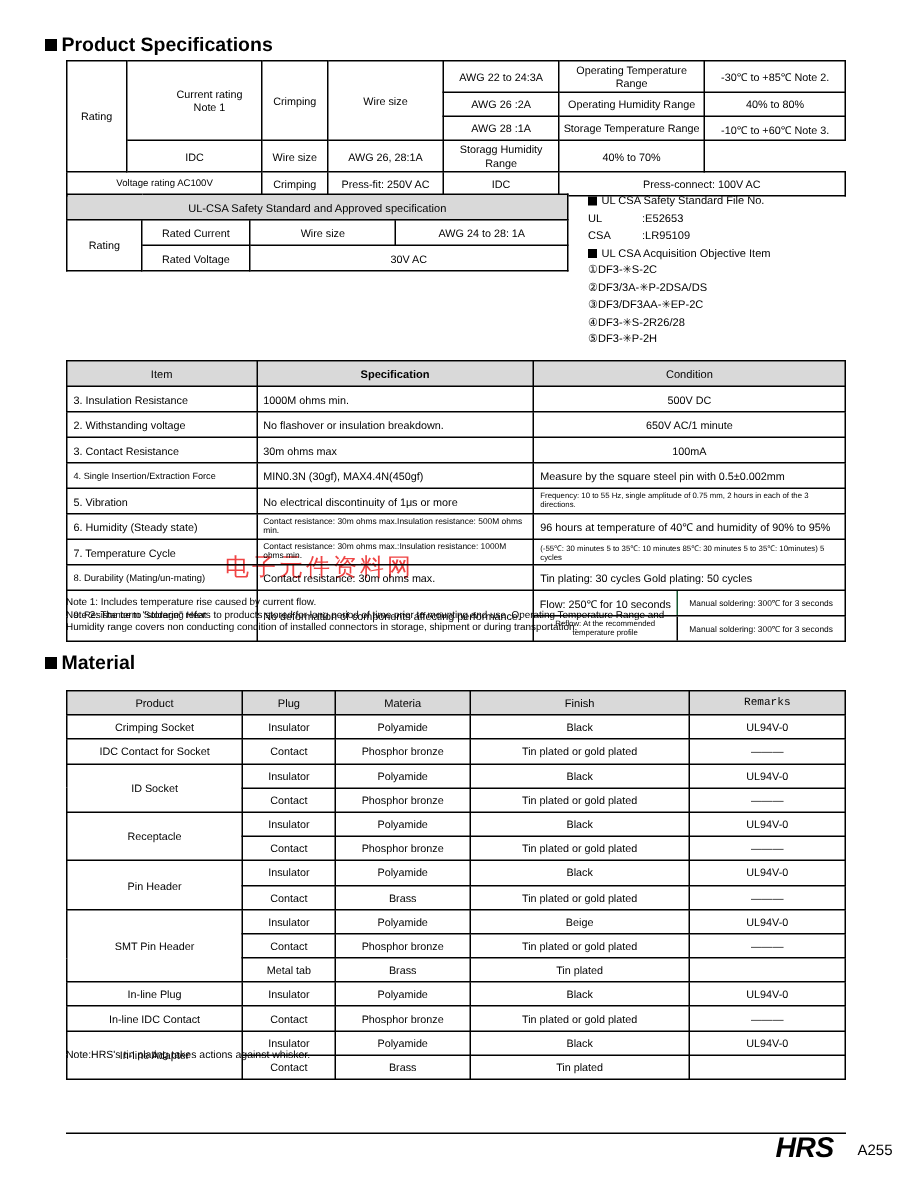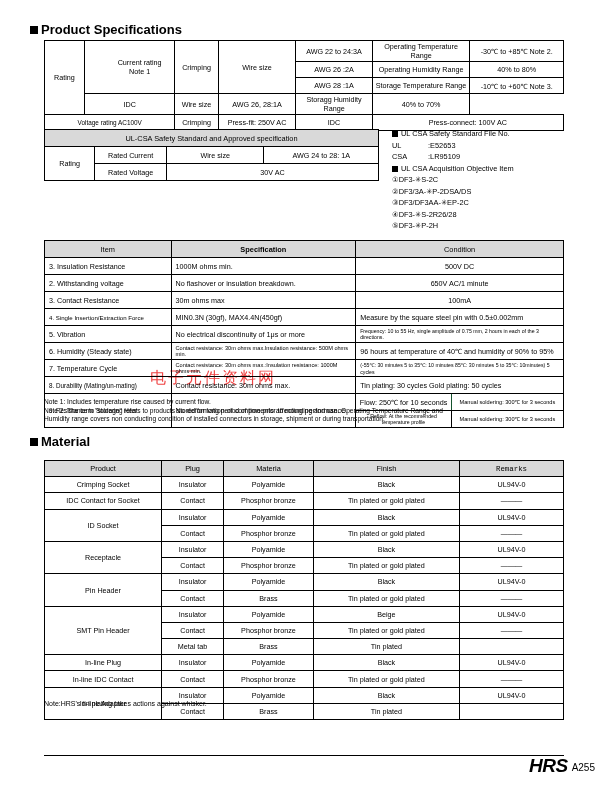--- a/index.html
+++ b/index.html
@@ -51,21 +51,21 @@
 
   
   #mat-title{position:absolute;left:30px;top:434px;text-align:right;}
   #mat-wrap{position:absolute;left:44px;top:460px;}
   #mat-table{width:520px;}
   #mat-table td{height:13.2px;}
   #mat-note{position:absolute;left:44px;top:700px;font-size:7px;}
 
   
   #footer-line{position:absolute;left:44px;top:755px;width:520px;border-top:1.6px solid #000;}
-  .logo-wrap{position:absolute;right:14px;top:756px;display:flex;align-items:flex-end;gap:4px;text-align:center;}
+  .logo-wrap{position:absolute;right:14px;top:756px;display:flex;align-items:flex-end;gap:16px;text-align:center;}
   .logo-hrs{font-size:19px;font-weight:bold;font-style:italic;letter-spacing:-0.5px;line-height:19px;}
   .logo-pg{font-size:10px;line-height:14px;}
 
   
   #watermark{
     position:absolute;left:150px;top:368px;font-size:16px;color:#ef4444;
     letter-spacing:2px;z-index:0;pointer-events:none;
   }
   .z{position:relative;z-index:2;}
 </style>

